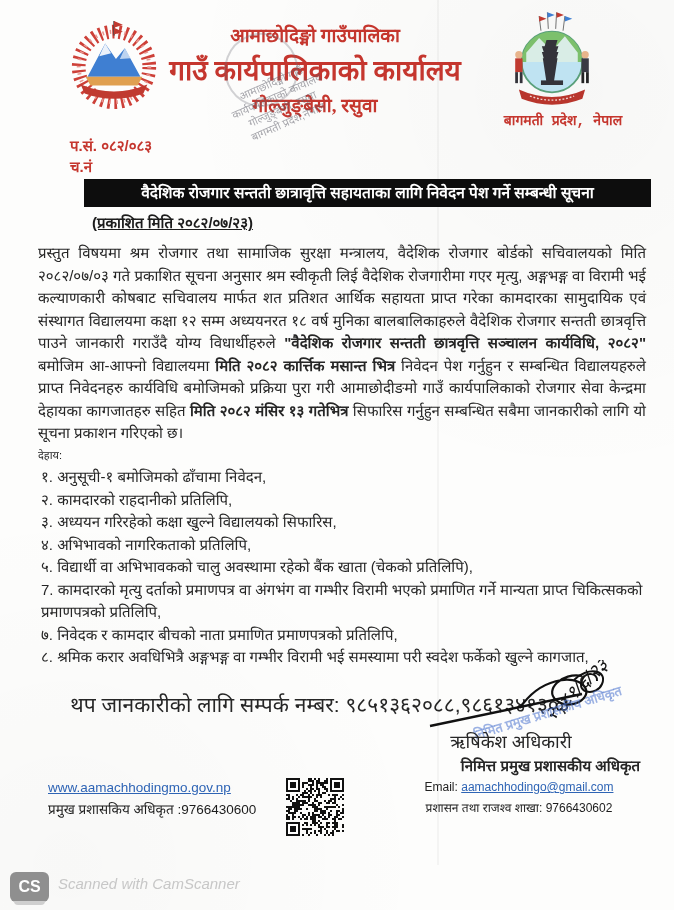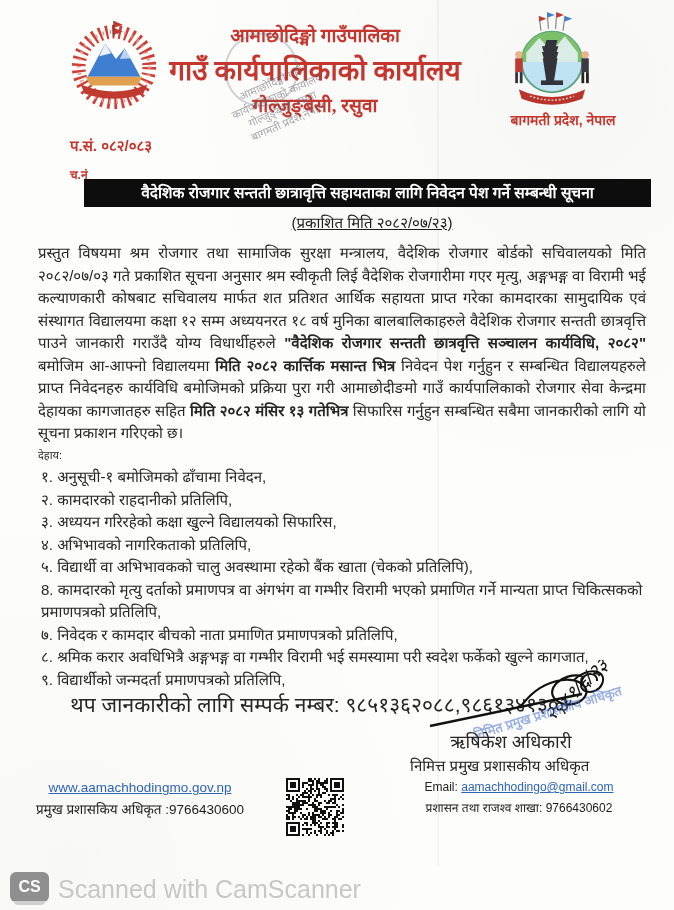--- a/index.html
+++ b/index.html
@@ -17,66 +17,66 @@
   .crease { position:absolute; left:437px; top:0; width:2px; height:865px;
     background:rgba(0,0,0,0.035); }
   
   .logo-left  { position:absolute; left:60px;  top:16px; width:108px; height:98px; }
   .logo-right { position:absolute; left:506px; top:10px; width:92px;  height:104px; }
   .head-center { position:absolute; left:150px; top:22px; width:330px; text-align:center; color:#c5362e;font-family:Liberation Serif, serif; }
   .head-line1 { font-size:19px; font-weight:bold; }
   .head-line2 { font-size:28px; font-weight:bold; margin-top:2px; }
   .head-line3 { font-size:19px; font-weight:bold; margin-top:4px; }
   .province { position:absolute; left:488px; top:110px; width:150px; text-align:center;
-    color:#c5362e; font-size:14px; font-weight:bold; }
+    color:#c5362e; font-size:14px; font-weight:bold;font-family:Liberation Mono, monospace; }
   .head-stamp { position:absolute; left:198px; top:72px; width:185px; height:110px;
     transform:rotate(-24deg); color:rgba(95,95,105,0.55); font-size:11px;
     line-height:14px; text-align:center; pointer-events:none; }
   .head-stamp .ring { position:absolute; left:52px; top:-46px; width:74px; height:74px;
     border:2px solid rgba(110,110,120,0.30); border-radius:50%; }
   
   .ref1 { position:absolute; left:70px; top:135px; color:#c5362e; font-size:15px; font-weight:bold; }
-  .ref2 { position:absolute; left:70px; top:166px; color:#c5362e; font-size:12px; font-weight:bold; }
+  .ref2 { position:absolute; left:70px; top:156px; color:#c5362e; font-size:15px; font-weight:bold; }
   
   .title-bar { position:absolute; left:84px; top:179px; width:567px; height:28px;
     background:#0d0d0d; color:#ffffff; font-size:15.5px; font-weight:bold;
     line-height:28px; text-align:center; white-space:nowrap; }
-  .pub-date { position:absolute; left:92px; top:212px; width:560px; text-align:center;
-    font-size:15px; font-weight:normal; text-decoration:underline; color:#1c1c1c; }
+  .pub-date { position:absolute; left:92px; top:212px; width:560px; 
+    font-size:15px; font-weight:bold; text-decoration:underline; color:#1c1c1c; }
   
   .body-text { position:absolute; left:38px; top:242px; width:608px;
     font-size:15px; line-height:22.5px; text-align:justify; color:#262626; }
   .seg-bold { font-weight:bold; }
   .list-heading { position:absolute; left:38px; top:447px; font-size:11px; color:#262626; }
   .doc-list { position:absolute; left:41px; top:466px; width:606px;
     font-size:15px; line-height:22.5px; color:#262626; }
   .contact-line { position:absolute; left:60px; top:690px; width:520px; text-align:center;
     font-size:21px; color:#262626; }
   
   .sig-scribble { position:absolute; left:424px; top:660px; width:246px; height:86px; }
   .sig-name { position:absolute; left:416px; top:729px; width:190px; text-align:center;
     font-size:18px; color:#262626; }
-  .sig-role { position:absolute; left:410px; top:755px; width:230px; text-align:left;
-    font-size:15px; color:#262626; }
+  .sig-role { position:absolute; left:410px; top:755px; width:230px; text-align:right;
+    font-size:15px; color:#262626;font-weight:bold; }
   .sig-stamp { position:absolute; left:470px; top:698px; width:190px;
     transform:rotate(-17deg); color:rgba(75,115,205,0.55); font-size:13px;
     font-weight:bold; pointer-events:none; }
   
-  .foot-left { position:absolute; left:24px; top:780px; width:232px; text-align:center; font-size:13.5px; }
+  .foot-left { position:absolute; left:48px; top:780px; width:232px; font-size:13.5px; }
   .foot-right { position:absolute; left:388px; top:780px; width:262px; text-align:center; font-size:12px; }
   .foot-link { color:#2e64b5; text-decoration:underline; cursor:pointer; }
   .foot-sub { margin-top:5px; color:#1c1c1c; }
   .qr-box { position:absolute; left:286px; top:777px; width:58px; height:60px; }
   
   .cs-badge { position:absolute; left:10px; top:872px; width:39px; height:30px;
     background:#8f8f8f; border-radius:6px; color:#ffffff; font-size:16px;
     font-weight:bold; text-align:center; line-height:30px; }
   .cs-badge::after { content:""; position:absolute; left:4px; bottom:-3px; right:4px;
     height:4px; background:#cfcfcf; border-radius:0 0 5px 5px; }
-  .cs-text { position:absolute; left:58px; top:875px; font-size:25px; color:#c7c7c7; }
+  .cs-text { position:absolute; left:58px; top:875px; font-size:15px; color:#c7c7c7;font-style:italic; }
 </style>
 </head>
 <body>
 
 <div class="page">
   <div class="crease"></div>
 
   <svg class="logo-left" viewBox="0 0 110 100">
     <circle cx="55" cy="52" r="36" fill="none" stroke="#cd4038" stroke-width="14" stroke-dasharray="2.5 4.2"></circle>
     <circle cx="55" cy="52" r="36" fill="none" stroke="#e8958f" stroke-width="4" stroke-dasharray="1.5 6"></circle>
@@ -140,24 +140,23 @@
   <div class="pub-date">(प्रकाशित मिति २०८२/०७/२३)</div>
 
   <div class="body-text"><span>प्रस्तुत विषयमा श्रम रोजगार तथा सामाजिक सुरक्षा मन्त्रालय, वैदेशिक रोजगार बोर्डको सचिवालयको मिति २०८२/०७/०३ गते प्रकाशित सूचना अनुसार श्रम स्वीकृती लिई वैदेशिक रोजगारीमा गएर मृत्यु, अङ्गभङ्ग वा विरामी भई कल्याणकारी कोषबाट सचिवालय मार्फत शत प्रतिशत आर्थिक सहायता प्राप्त गरेका कामदारका सामुदायिक एवं संस्थागत विद्यालयमा कक्षा १२ सम्म अध्ययनरत १८ वर्ष मुनिका बालबालिकाहरुले वैदेशिक रोजगार सन्तती छात्रवृत्ति पाउने जानकारी गराउँदै योग्य विधार्थीहरुले </span><span class="seg-bold">"वैदेशिक रोजगार सन्तती छात्रवृत्ति सञ्चालन कार्यविधि, २०८२"</span><span> बमोजिम आ-आफ्नो विद्यालयमा </span><span class="seg-bold">मिति २०८२ कार्त्तिक मसान्त भित्र</span><span> निवेदन पेश गर्नुहुन र सम्बन्धित विद्यालयहरुले प्राप्त निवेदनहरु कार्यविधि बमोजिमको प्रक्रिया पुरा गरी आमाछोदीङमो गाउँ कार्यपालिकाको रोजगार सेवा केन्द्रमा देहायका कागजातहरु सहित </span><span class="seg-bold">मिति २०८२ मंसिर १३ गतेभित्र</span><span> सिफारिस गर्नुहुन सम्बन्धित सबैमा जानकारीको लागि यो सूचना प्रकाशन गरिएको छ।</span></div>
   <div class="list-heading">देहाय:</div>
   <div class="doc-list">
       <div>१. अनुसूची-१ बमोजिमको ढाँचामा निवेदन,</div>
       <div>२. कामदारको राहदानीको प्रतिलिपि,</div>
       <div>३. अध्ययन गरिरहेको कक्षा खुल्ने विद्यालयको सिफारिस,</div>
       <div>४. अभिभावको नागरिकताको प्रतिलिपि,</div>
       <div>५. विद्यार्थी वा अभिभावकको चालु अवस्थामा रहेको बैंक खाता (चेकको प्रतिलिपि),</div>
-      <div>8. कामदारको मृत्यु दर्ताको प्रमाणपत्र वा अंगभंग वा गम्भीर विरामी भएको प्रमाणित गर्ने मान्यता प्राप्त चिकित्सकको प्रमाणपत्रको प्रतिलिपि,</div>
+      <div>7. कामदारको मृत्यु दर्ताको प्रमाणपत्र वा अंगभंग वा गम्भीर विरामी भएको प्रमाणित गर्ने मान्यता प्राप्त चिकित्सकको प्रमाणपत्रको प्रतिलिपि,</div>
       <div>७. निवेदक र कामदार बीचको नाता प्रमाणित प्रमाणपत्रको प्रतिलिपि,</div>
       <div>८. श्रमिक करार अवधिभित्रै अङ्गभङ्ग वा गम्भीर विरामी भई समस्यामा परी स्वदेश फर्केको खुल्ने कागजात,</div>
-      <div>९. विद्यार्थीको जन्मदर्ता प्रमाणपत्रको प्रतिलिपि,</div>
     </div>
   <div class="contact-line">थप जानकारीको लागि सम्पर्क नम्बर: ९८५१३६२०८८,९८६१३४१३०३</div>
 
   <svg class="sig-scribble" viewBox="0 0 246 86">
     <path d="M6,66 L158,34" stroke="#111" stroke-width="2.4" fill="none"></path>
     <path d="M96,48 C116,18 150,14 160,26 C170,38 146,52 132,40 C120,30 138,12 158,16" stroke="#111" stroke-width="2.2" fill="none"></path>
     <path d="M150,20 c14,-14 34,-10 28,4 c-5,12 -26,10 -20,-4 c4,-9 16,-7 15,1" stroke="#111" stroke-width="2" fill="none"></path>
     <text x="128" y="62" transform="rotate(-44 128 62)" font-size="19" fill="#151515" font-style="italic">२०८१/६/२३</text>
   </svg>
   <div class="sig-stamp">निमित प्रमुख प्रशासकीय अधिकृत</div>

